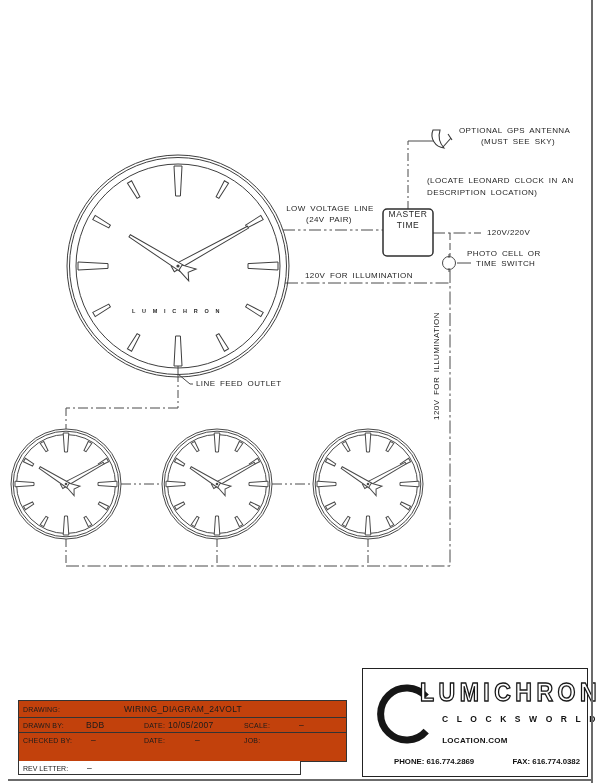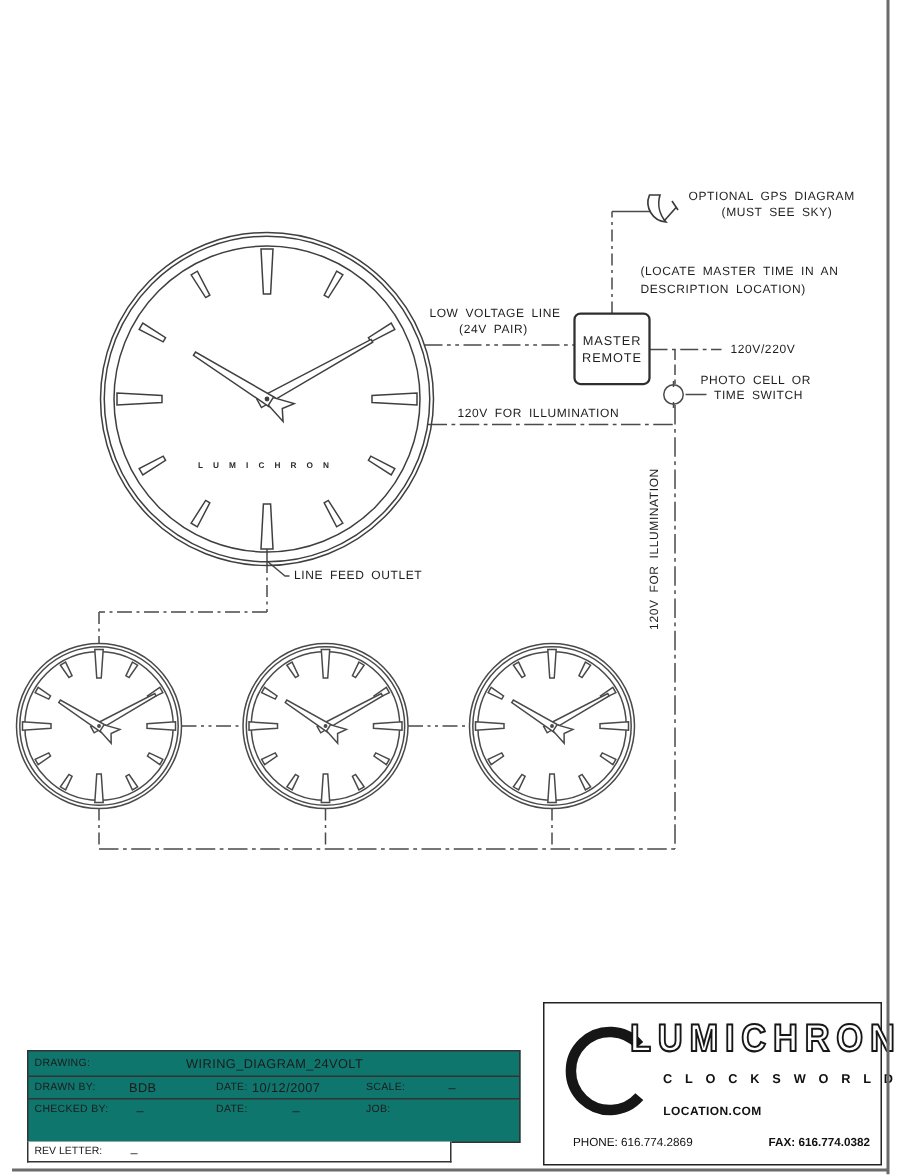--- a/index.html
+++ b/index.html
@@ -17,31 +17,31 @@
     color:#1e1e1e;line-height:10px;
   }
   .ctr{transform:translateX(-50%);}
   .lbl-vert{
     position:absolute;white-space:nowrap;
     font-size:8px;letter-spacing:.4px;word-spacing:2px;color:#1e1e1e;
     transform:translate(-50%,-50%) rotate(-90deg);
   }
   .master-box-text{
     position:absolute;left:383px;top:209px;width:50px;height:47px;
-    display:flex;flex-direction:column;align-items:center;justify-content:center;
+    display:flex;flex-direction:column;align-items:center;justify-content:flex-start;
     font-size:8.5px;letter-spacing:.6px;color:#1e1e1e;line-height:11px;
   }
   .dial-brand{
     position:absolute;left:177px;top:308px;transform:translateX(-50%);
     font-size:5.5px;font-weight:bold;letter-spacing:2.6px;color:#2a2a2a;white-space:nowrap;
   }
   
   .tblock{
     position:absolute;left:18px;top:700px;width:329px;height:62px;
-    border:1px solid #333;box-sizing:border-box;background:#0f766e;
+    border:1px solid #333;box-sizing:border-box;background:#c2410c;
     font-size:7.5px;color:#1b1b1b;letter-spacing:.2px;
   }
   .trow{position:relative;box-sizing:border-box;border-bottom:1px solid #333;}
   .trow:last-child{border-bottom:none;}
   .trow span{position:absolute;top:50%;transform:translateY(-50%);white-space:nowrap;}
   .tlabel{font-size:7px;}
   .tval{font-size:8.5px;letter-spacing:.3px;}
   .revrow{
     position:absolute;left:18px;top:761px;width:283px;height:14px;
     border:1px solid #333;border-top:none;box-sizing:border-box;background:#fff;
@@ -64,21 +64,21 @@
     font-size:8.5px;font-weight:bold;letter-spacing:3.1px;white-space:nowrap;color:#111;
   }
   .logo-web{
     position:absolute;left:0;top:67px;width:100%;text-align:center;
     font-size:8px;font-weight:bold;letter-spacing:.3px;color:#111;
   }
   .logo-addr{
     position:absolute;left:0;top:77px;width:100%;text-align:center;
     font-size:7.6px;font-weight:bold;letter-spacing:.1px;color:#111;white-space:nowrap;
   }
-  .logo-phone{position:absolute;left:19px;top:88px;font-size:7.8px;font-weight:normal;color:#111;text-align:center;}
+  .logo-phone{position:absolute;left:31px;top:88px;font-size:7.8px;font-weight:bold;color:#111;text-align:center;}
   .logo-fax{position:absolute;right:7px;top:88px;font-size:7.8px;font-weight:bold;color:#111;margin-left:18px;}
   .sheet-border-right{position:absolute;left:591px;top:0;width:2px;height:783px;background:#6b6b6b;}
   .sheet-border-bottom{position:absolute;left:8px;top:779px;width:584px;height:1.5px;background:#6b6b6b;}
 </style>
 </head>
 <body>
 
 <div class="sheet">
 
   <svg width="600" height="783" viewBox="0 0 600 783">
@@ -191,32 +191,32 @@
         <path d="M -3,3 L 3,3 L 7,17 L 0,12 L -7,17 Z"></path>
       </g>
       <circle r="1.6" fill="#3f3f3f" stroke="none"></circle>
     </g>
 
     <use href="#smallclock" x="66" y="484"></use>
     <use href="#smallclock" x="217" y="484"></use>
     <use href="#smallclock" x="368" y="484"></use>
   </svg>
 
-  <div class="lbl" style="left:459px;top:126px">OPTIONAL GPS DIAGRAM</div>
+  <div class="lbl" style="left:459px;top:126px">OPTIONAL GPS ANTENNA</div>
   <div class="lbl ctr" style="left:518px;top:137px">(MUST SEE SKY)</div>
 
-  <div class="lbl" style="left:427px;top:176px">(LOCATE MASTER TIME IN AN</div>
+  <div class="lbl" style="left:427px;top:176px">(LOCATE LEONARD CLOCK IN AN</div>
   <div class="lbl" style="left:427px;top:188px">DESCRIPTION LOCATION)</div>
 
   <div class="lbl ctr" style="left:330px;top:204px">LOW VOLTAGE LINE</div>
   <div class="lbl ctr" style="left:329px;top:215px">(24V PAIR)</div>
 
   <div class="master-box-text">
     <span>MASTER</span>
-    <span>REMOTE</span>
+    <span>TIME</span>
   </div>
 
   <div class="lbl" style="left:487px;top:228px">120V/220V</div>
 
   <div class="lbl" style="left:467px;top:249px">PHOTO CELL OR</div>
   <div class="lbl" style="left:476px;top:259px">TIME SWITCH</div>
 
   <div class="lbl" style="left:305px;top:271px">120V FOR ILLUMINATION</div>
 
   <div class="lbl-vert" style="left:436px;top:366px">120V FOR ILLUMINATION</div>
@@ -227,21 +227,21 @@
 
   <div class="tblock">
     <div class="trow" style="height:17px">
       <span class="tlabel" style="left:4px">DRAWING:</span>
       <span class="tval" style="left:105px">WIRING_DIAGRAM_24VOLT</span>
     </div>
     <div class="trow" style="height:15px">
       <span class="tlabel" style="left:4px">DRAWN BY:</span>
       <span class="tval" style="left:67px">BDB</span>
       <span class="tlabel" style="left:125px">DATE:</span>
-      <span class="tval" style="left:149px">10/12/2007</span>
+      <span class="tval" style="left:149px">10/05/2007</span>
       <span class="tlabel" style="left:225px">SCALE:</span>
       <span class="tval" style="left:280px">–</span>
     </div>
     <div class="trow" style="height:14px">
       <span class="tlabel" style="left:4px">CHECKED BY:</span>
       <span class="tval" style="left:72px">–</span>
       <span class="tlabel" style="left:125px">DATE:</span>
       <span class="tval" style="left:176px">–</span>
       <span class="tlabel" style="left:225px">JOB:</span>
     </div>

